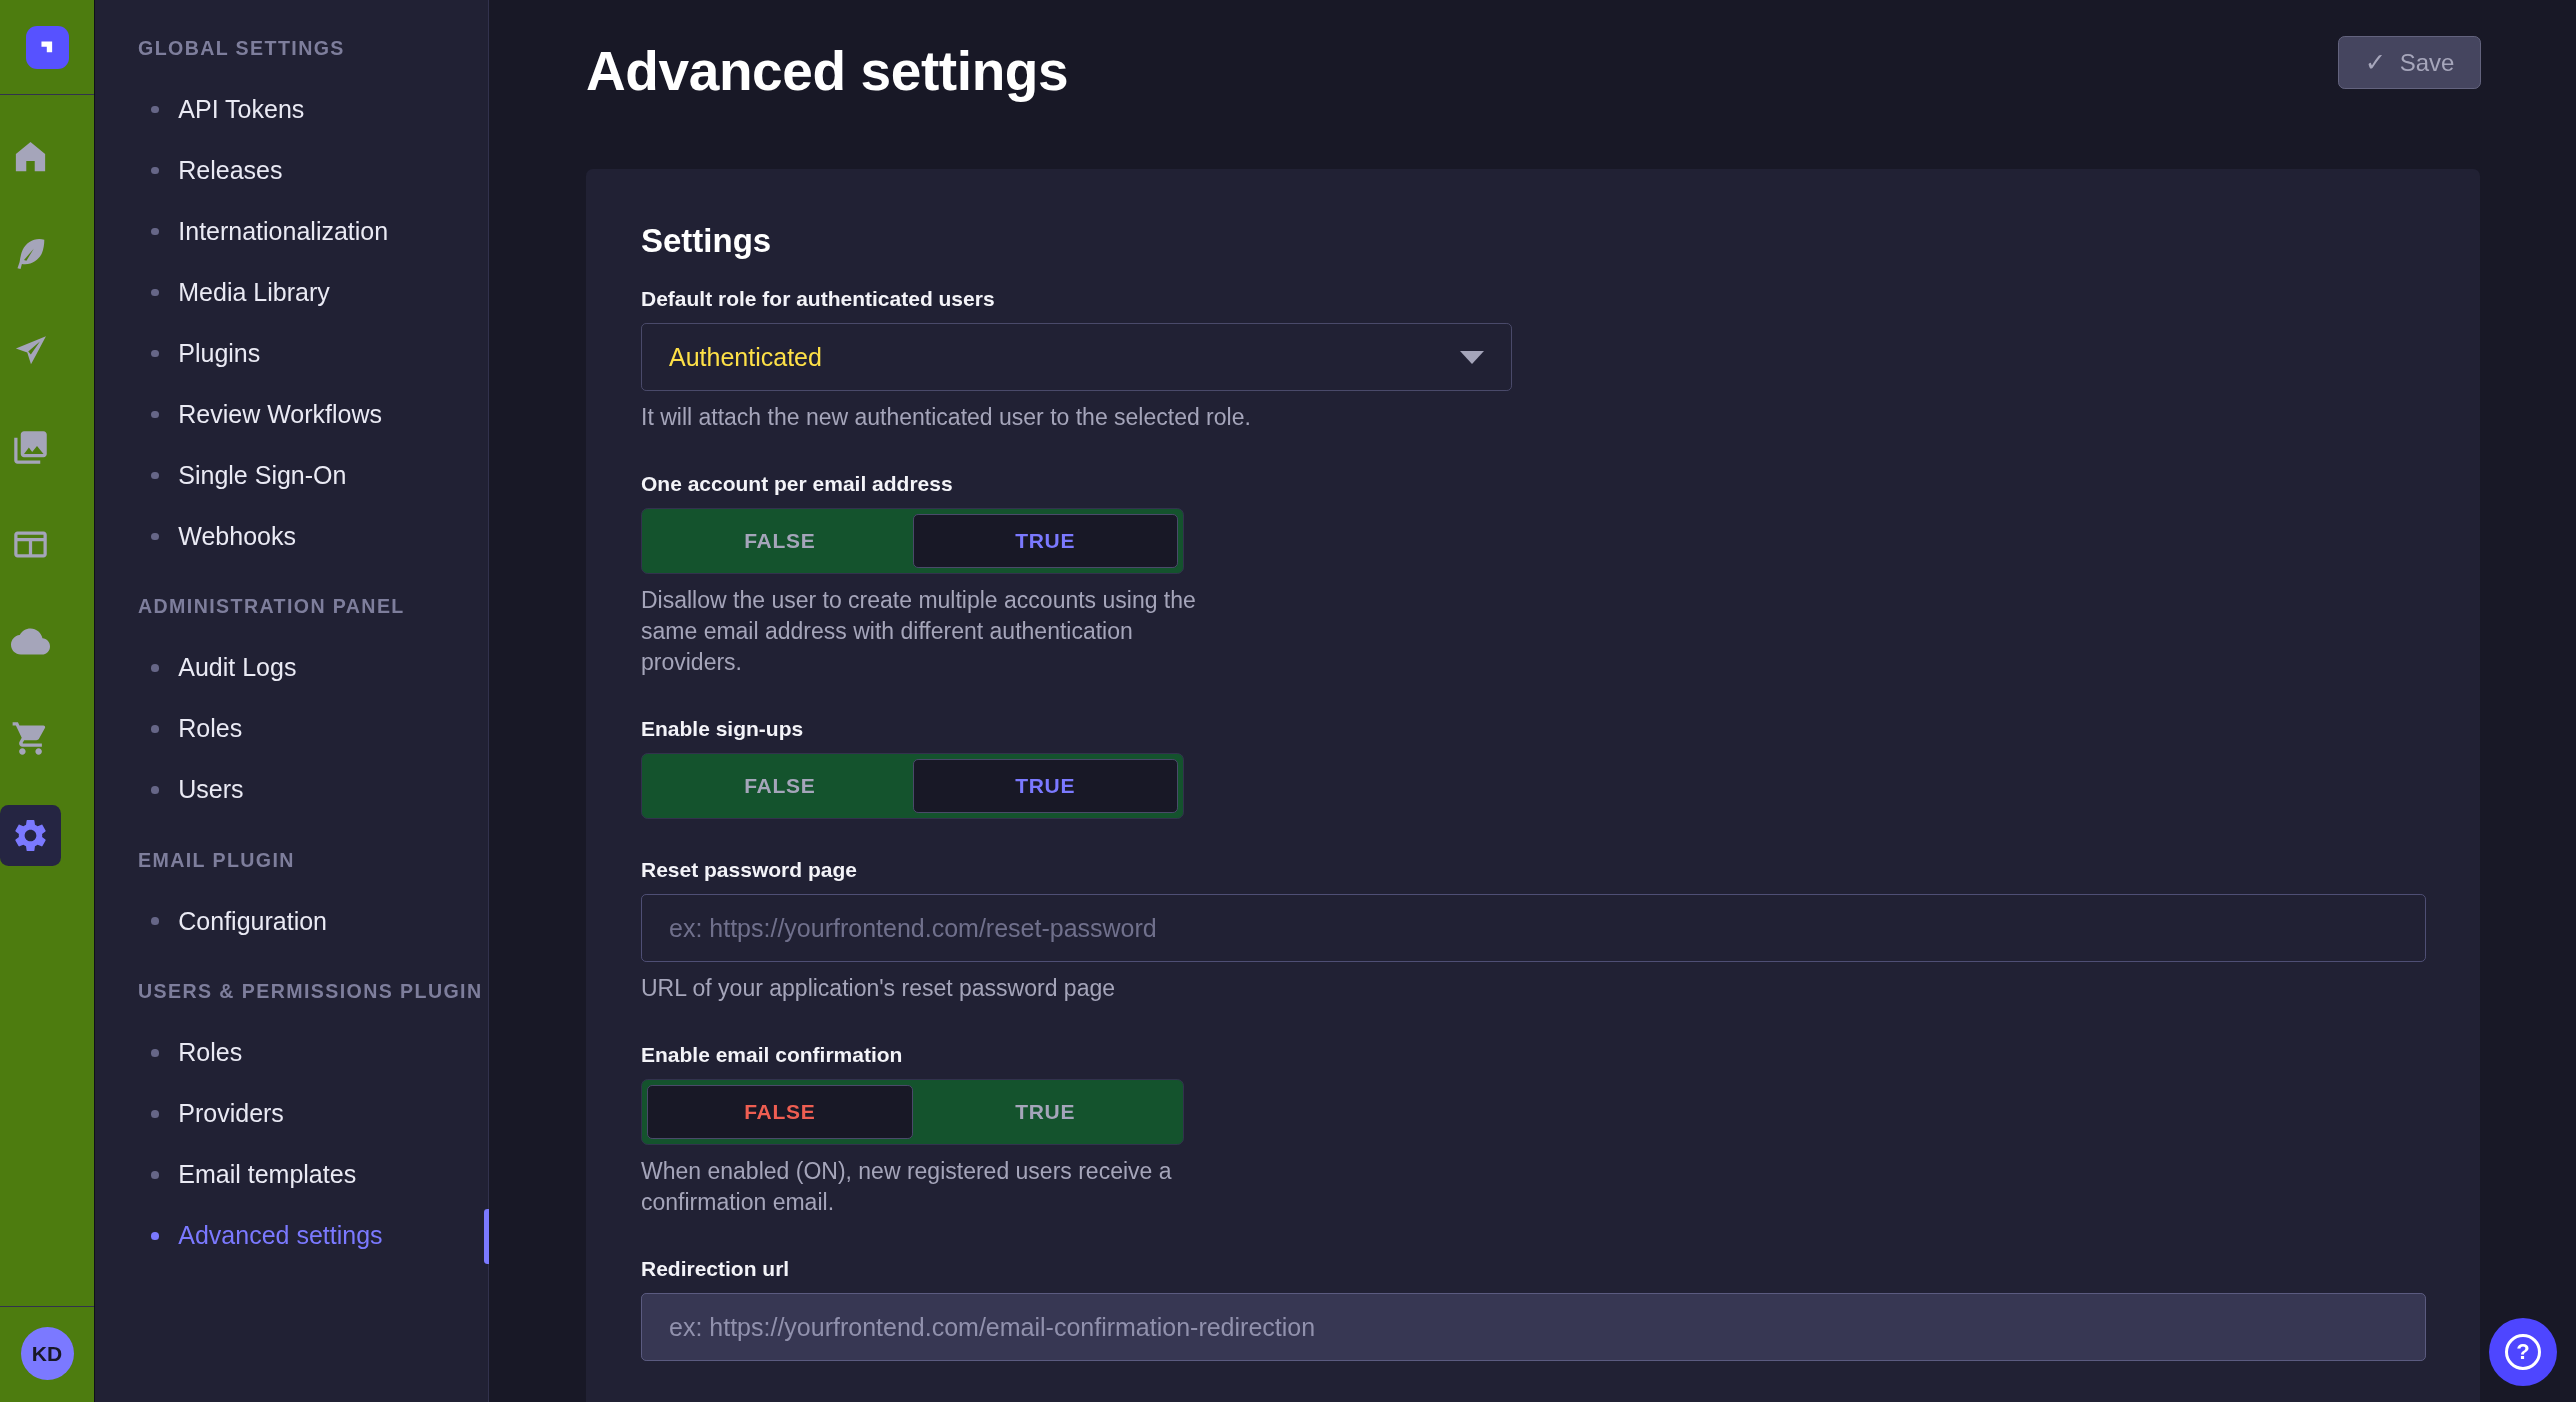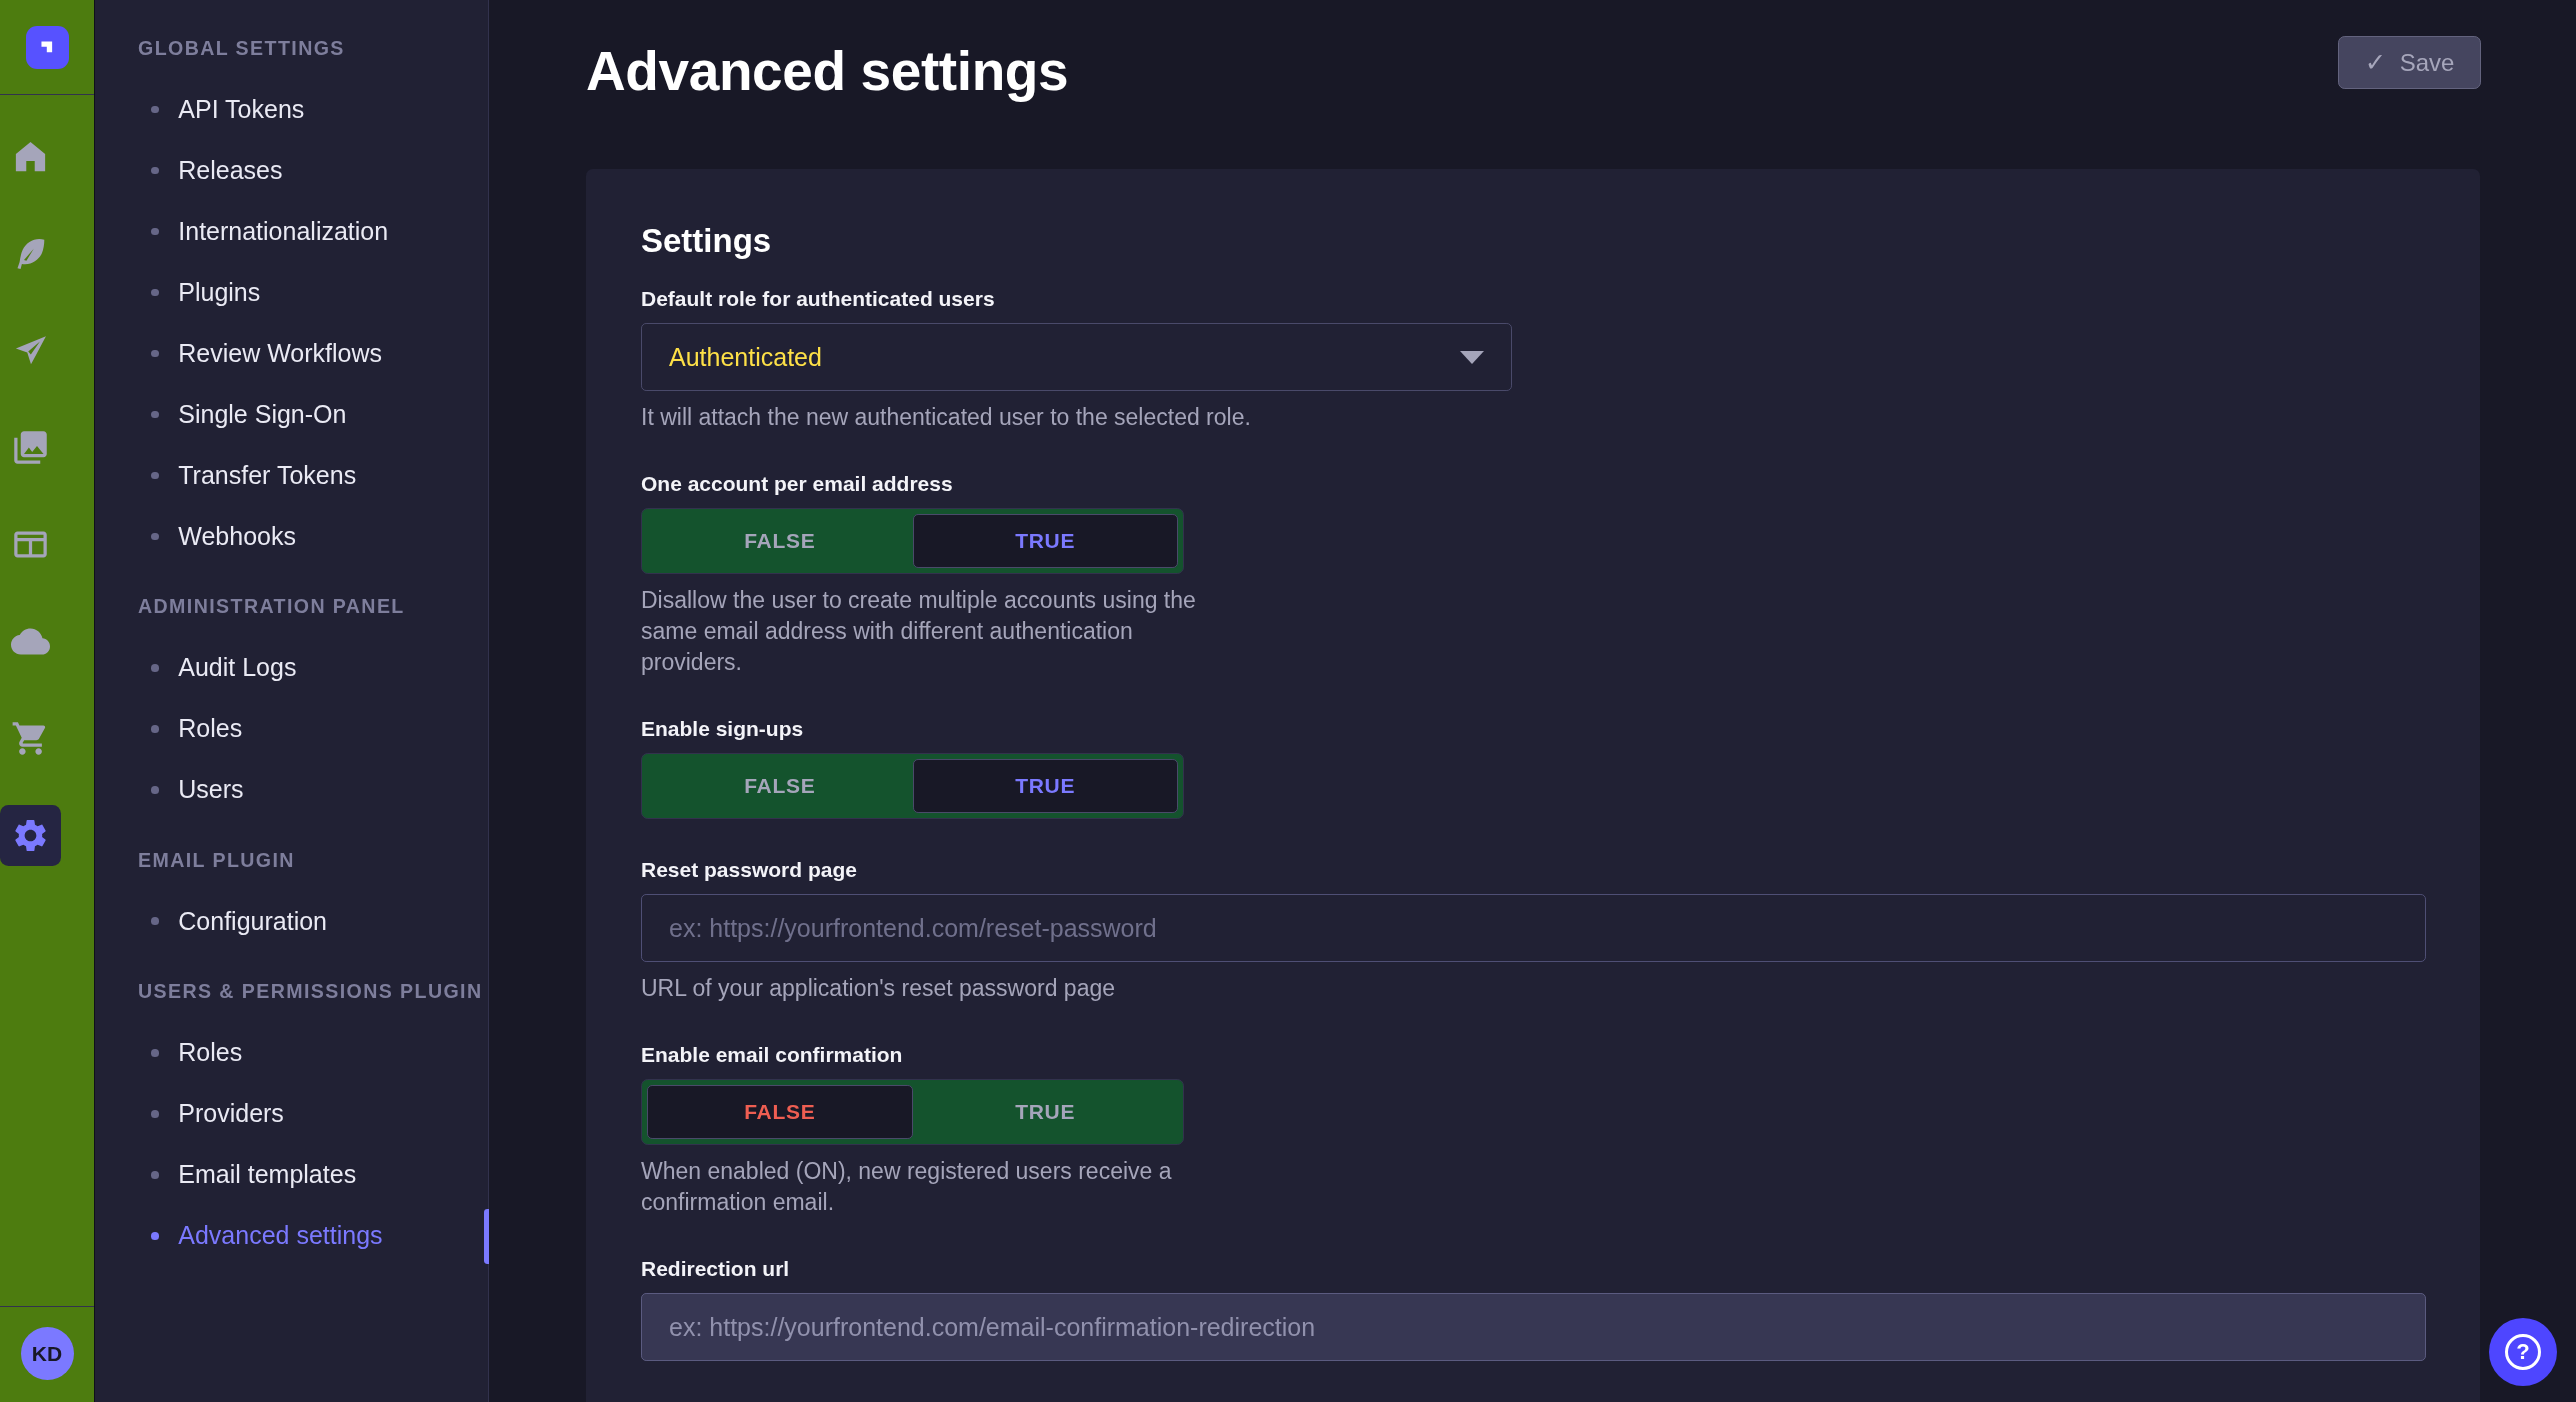--- a/index.html
+++ b/index.html
@@ -197,33 +197,33 @@
   <div class="side-item">
       <span class="dot"></span>
       <span>Releases</span>
     </div>
   <div class="side-item">
       <span class="dot"></span>
       <span>Internationalization</span>
     </div>
   <div class="side-item">
       <span class="dot"></span>
+      <span>Media Library</span>
+    </div>
+  <div class="side-item">
+      <span class="dot"></span>
       <span>Plugins</span>
     </div>
   <div class="side-item">
       <span class="dot"></span>
       <span>Review Workflows</span>
     </div>
   <div class="side-item">
       <span class="dot"></span>
       <span>Single Sign-On</span>
-    </div>
-  <div class="side-item">
-      <span class="dot"></span>
-      <span>Transfer Tokens</span>
     </div>
   <div class="side-item">
       <span class="dot"></span>
       <span>Webhooks</span>
     </div>
 
   <div class="side-section-title spaced">ADMINISTRATION PANEL</div>
   <div class="side-item">
       <span class="dot"></span>
       <span>Audit Logs</span>

